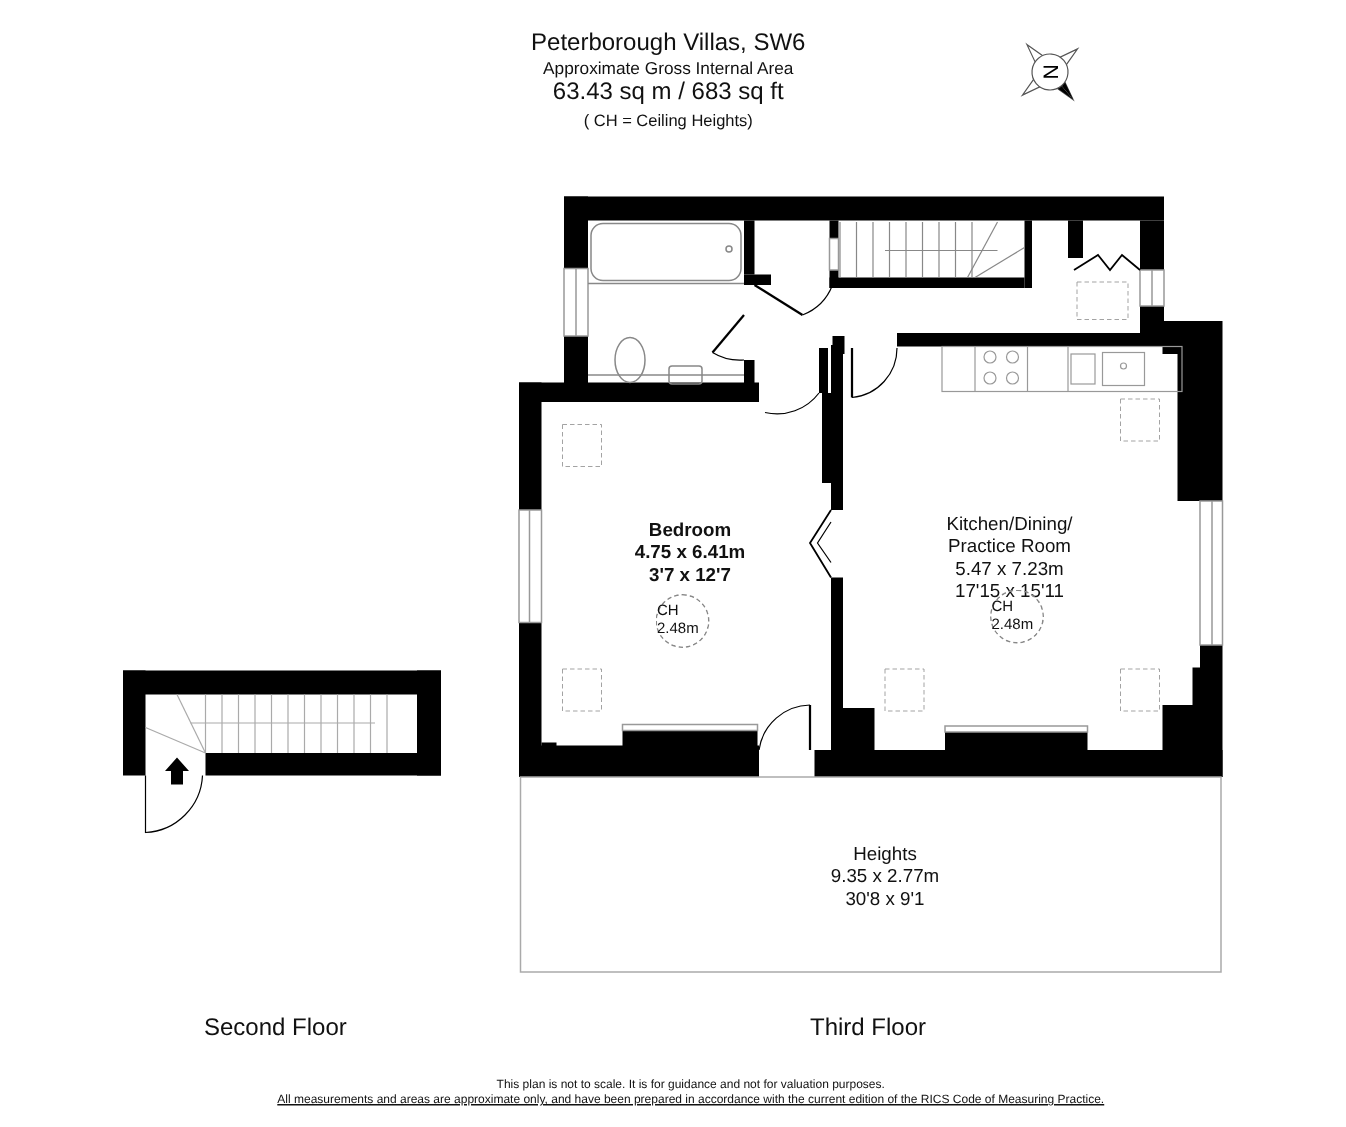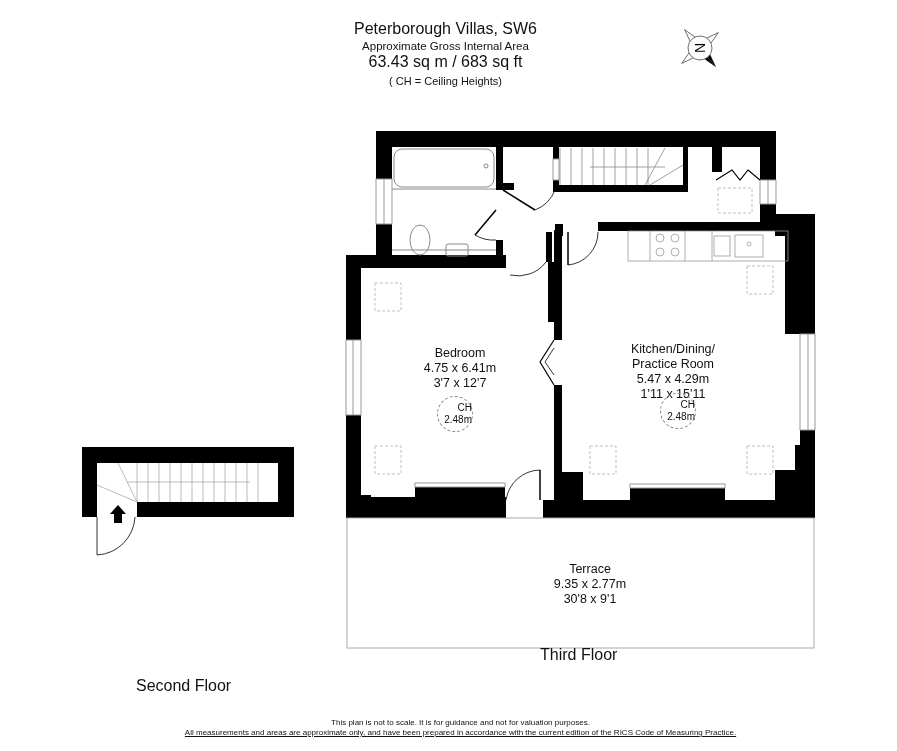--- a/index.html
+++ b/index.html
@@ -4,21 +4,21 @@
 <style>
   html, body { margin:0; padding:0; background:#ffffff; }
   body { width:897px; height:751px; position:relative; overflow:hidden; font-family:"Liberation Sans", sans-serif; color:#111; }
   .hdr { position:absolute; left:0; width:897px; text-align:center; }
   .t1 { top:20px; font-size:16px; left:-3px; }
   .t2 { top:40px; font-size:11.5px; left:-3px; }
   .t3 { top:53px; font-size:16px; left:-3px; }
   .t4 { top:75px; font-size:11px; left:-3px; }
   svg.plan { position:absolute; left:0; top:0; }
   .lbl { position:absolute; text-align:center; font-size:12.5px; line-height:15px; }
-  .ch { position:absolute; width:36px; height:36px; border:1px dashed #888; border-radius:50%; font-size:10px; line-height:12px; text-align:right; box-sizing:border-box; padding-top:5px; }
+  .ch { position:absolute; width:36px; height:36px; border:1px dashed #888; border-radius:50%; font-size:10px; line-height:12px; text-align:left; box-sizing:border-box; padding-top:5px; }
   .floor { position:absolute; font-size:16px;text-align:right; }
   .disc { position:absolute; left:12px; width:897px; text-align:center; font-size:8px; line-height:10px; }
 </style>
 </head>
 <body>
 
 <div class="hdr t1">Peterborough Villas, SW6</div>
 <div class="hdr t2">Approximate Gross Internal Area</div>
 <div class="hdr t3">63.43 sq m /  683 sq ft</div>
 <div class="hdr t4">( CH = Ceiling Heights)</div>
@@ -181,44 +181,44 @@
     <line x1="247" y1="463" x2="247" y2="502"></line>
       <line x1="258" y1="463" x2="258" y2="502"></line>
     <line x1="127" y1="482" x2="250" y2="482"></line>
     <line x1="118" y1="463" x2="137" y2="502"></line>
     <line x1="97" y1="485" x2="137" y2="502"></line>
     <path d="M97 517 L97 555 A40 40 0 0 0 135 517" stroke="#000"></path>
   </g>
   <polygon points="118,505 126,514 122,514 122,523 114,523 114,514 110,514" fill="#000"></polygon>
 </svg>
 
-<div class="lbl" style="left:400px; top:346px; width:120px;">
+<div class="lbl" style="left:400px; top:346px; width:120px;font-weight:bold;">
   <div>Bedroom</div>
   <div>4.75 x 6.41m</div>
   <div>3'7 x 12'7</div>
 </div>
 <div class="ch" style="left:437px; top:396px;">
   <div>CH</div>
   <div>2.48m</div>
 </div>
 
 <div class="lbl" style="left:608px; top:324px; width:130px;margin-top:18px;">
   <div>Kitchen/Dining/</div>
   <div>Practice Room</div>
-  <div>5.47 x 4.29m</div>
-  <div>1'11 x 15'11</div>
+  <div>5.47 x 7.23m</div>
+  <div>17'15 x 15'11</div>
 </div>
 <div class="ch" style="left:660px; top:393px;">
   <div>CH</div>
   <div>2.48m</div>
 </div>
 
 <div class="lbl" style="left:520px; top:562px; width:140px;">
-  <div>Terrace</div>
+  <div>Heights</div>
   <div>9.35 x 2.77m</div>
   <div>30'8 x 9'1</div>
 </div>
 
 <div class="floor" style="left:136px; top:677px;">Second Floor</div>
-<div class="floor" style="left:540px; top:646px;">Third Floor</div>
+<div class="floor" style="left:540px; top:677px;">Third Floor</div>
 
 <div class="disc" style="top:718px;">This plan is not to scale. It is for guidance and not for valuation purposes.</div>
 <div class="disc" style="top:728px;text-decoration:underline;">All measurements and areas are approximate only, and have been prepared in accordance with the current edition of the RICS Code of Measuring Practice.</div>
 
 </body></html>

